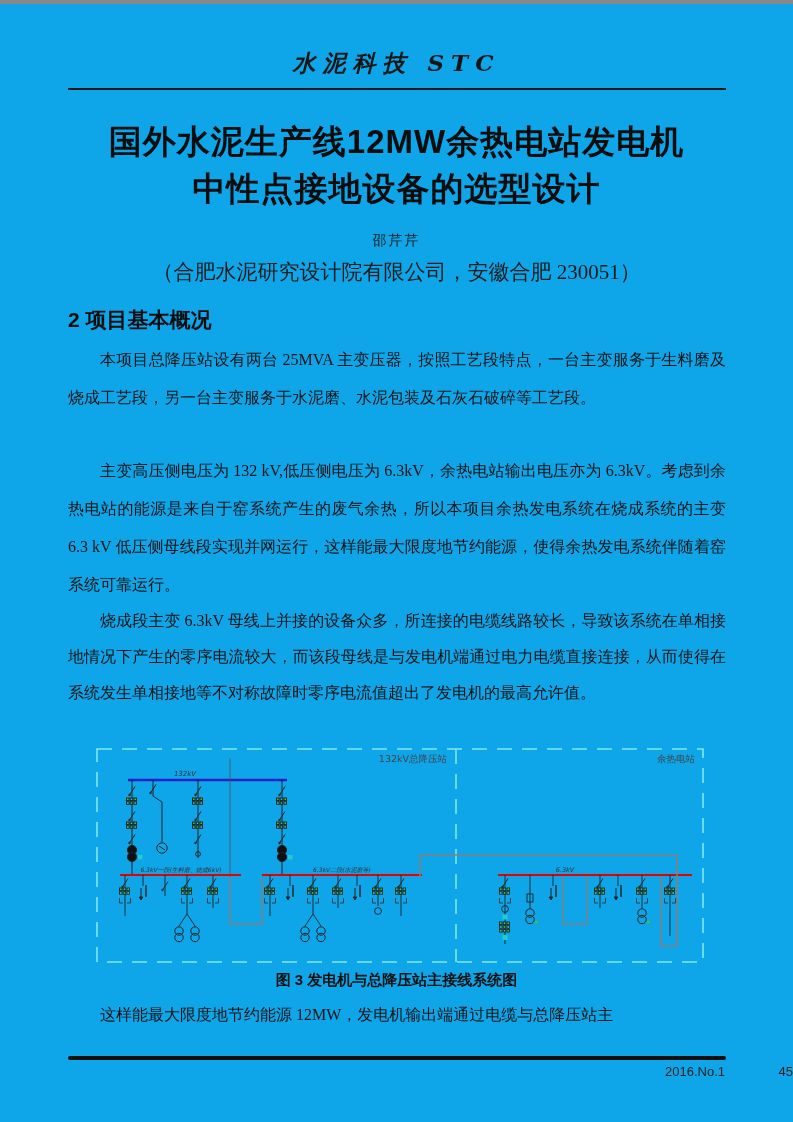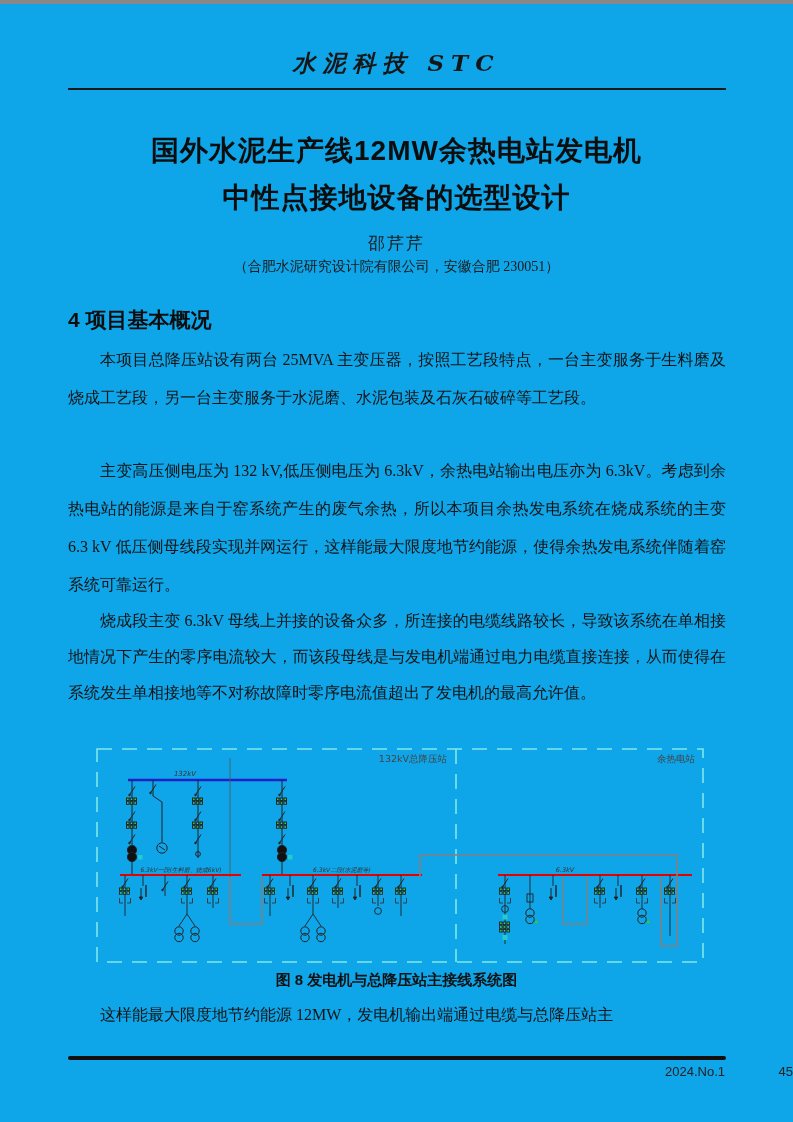--- a/index.html
+++ b/index.html
@@ -8,31 +8,31 @@
     margin:4px auto;overflow:hidden;
     font-family:"Liberation Serif","DejaVu Serif",serif;color:#111;
   }
   .hdr-title{
     position:absolute;top:44px;left:0;width:100%;text-align:center;
     font-family:"DejaVu Serif",serif;font-style:italic;font-weight:bold;
     font-size:23px;letter-spacing:7px;color:#161616;
   }
   .hdr-rule{position:absolute;top:84px;left:68px;width:658px;height:2px;background:#1a1a1a;}
   .paper-title{
-    position:absolute;top:123px;left:0;width:100%;text-align:center;
+    position:absolute;top:114px;left:0;width:100%;text-align:center;
     font-family:"Liberation Sans","DejaVu Sans",sans-serif;font-weight:bold;
-    font-size:28px;line-height:47px;color:#0d0d0d;letter-spacing:1px;
+    font-size:33px;line-height:47px;color:#0d0d0d;letter-spacing:1px;
   }
   .author{
     position:absolute;top:228px;left:0;width:100%;text-align:center;
-    font-size:17px;color:#1a1a1a;letter-spacing:2px;
+    font-size:14px;color:#1a1a1a;letter-spacing:2px;
   }
   .affil{
     position:absolute;top:254px;left:0;width:100%;text-align:center;
-    font-size:14px;color:#1a1a1a;
+    font-size:21px;color:#1a1a1a;
   }
   .sec-h{
     position:absolute;top:302px;left:68px;
     font-family:"Liberation Sans","DejaVu Sans",sans-serif;font-weight:bold;
     font-size:21px;color:#0d0d0d;
   }
   .para{
     position:absolute;left:68px;width:658px;
     font-size:16px;line-height:38px;text-align:justify;text-indent:2em;
     color:#141414;margin:0;
@@ -68,21 +68,21 @@
   <div class="hdr-rule"></div>
 
   <div class="paper-title">
     <div>国外水泥生产线12MW余热电站发电机</div>
     <div>中性点接地设备的选型设计</div>
   </div>
 
   <div class="author">邵芹芹</div>
   <div class="affil">（合肥水泥研究设计院有限公司，安徽合肥 230051）</div>
 
-  <div class="sec-h">4  项目基本概况</div>
+  <div class="sec-h">2  项目基本概况</div>
 
   <p class="para" id="p1">本项目总降压站设有两台 25MVA 主变压器，按照工艺段特点，一台主变服务于生料磨及烧成工艺段，另一台主变服务于水泥磨、水泥包装及石灰石破碎等工艺段。</p>
   <p class="para" id="p2">主变高压侧电压为 132 kV,低压侧电压为 6.3kV，余热电站输出电压亦为 6.3kV。考虑到余热电站的能源是来自于窑系统产生的废气余热，所以本项目余热发电系统在烧成系统的主变 6.3 kV 低压侧母线段实现并网运行，这样能最大限度地节约能源，使得余热发电系统伴随着窑系统可靠运行。</p>
   <p class="para" id="p3">烧成段主变 6.3kV 母线上并接的设备众多，所连接的电缆线路较长，导致该系统在单相接地情况下产生的零序电流较大，而该段母线是与发电机端通过电力电缆直接连接，从而使得在系统发生单相接地等不对称故障时零序电流值超出了发电机的最高允许值。</p>
 
   <svg class="fig" viewBox="0 0 610 220">
     <defs>
 
       <g id="cl">
         <rect x="0" y="0" width="2.6" height="2.6" fill="#33cc33"></rect>
@@ -279,21 +279,21 @@
         <use href="#hk" x="547" y="152"></use>
       <use href="#mc" x="547" y="167"></use>
         <circle cx="553.5" cy="176" r="1.6" fill="#33cc33" stroke="none"></circle>
       <line x1="575" y1="129" x2="575" y2="190"></line>
         <use href="#sw" x="575" y="137"></use>
         <use href="#cl" x="569.5" y="142"></use>
         <use href="#hk" x="575" y="152"></use>
     </g>
   </svg>
 
-  <div class="fig-caption">图 8  发电机与总降压站主接线系统图</div>
+  <div class="fig-caption">图 3  发电机与总降压站主接线系统图</div>
 
   <p class="para" id="p4">这样能最大限度地节约能源 12MW，发电机输出端通过电缆与总降压站主</p>
 
   <div class="ftr-rule"></div>
   <div class="ftr-page">45</div>
-  <div class="ftr-issue">2024.No.1</div>
+  <div class="ftr-issue">2016.No.1</div>
 
 </div>
 
 </body></html>

